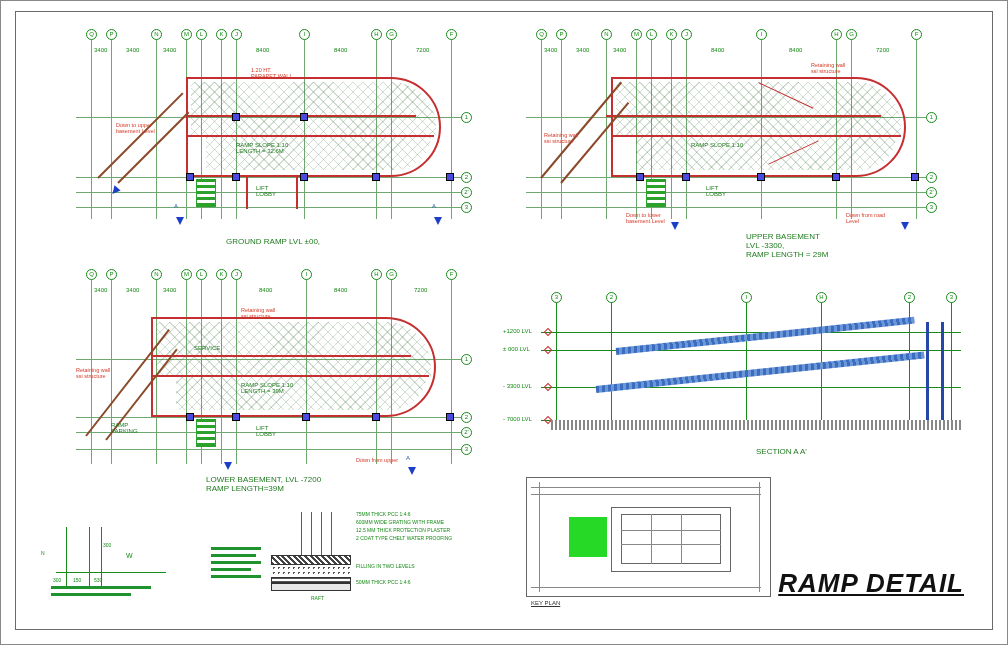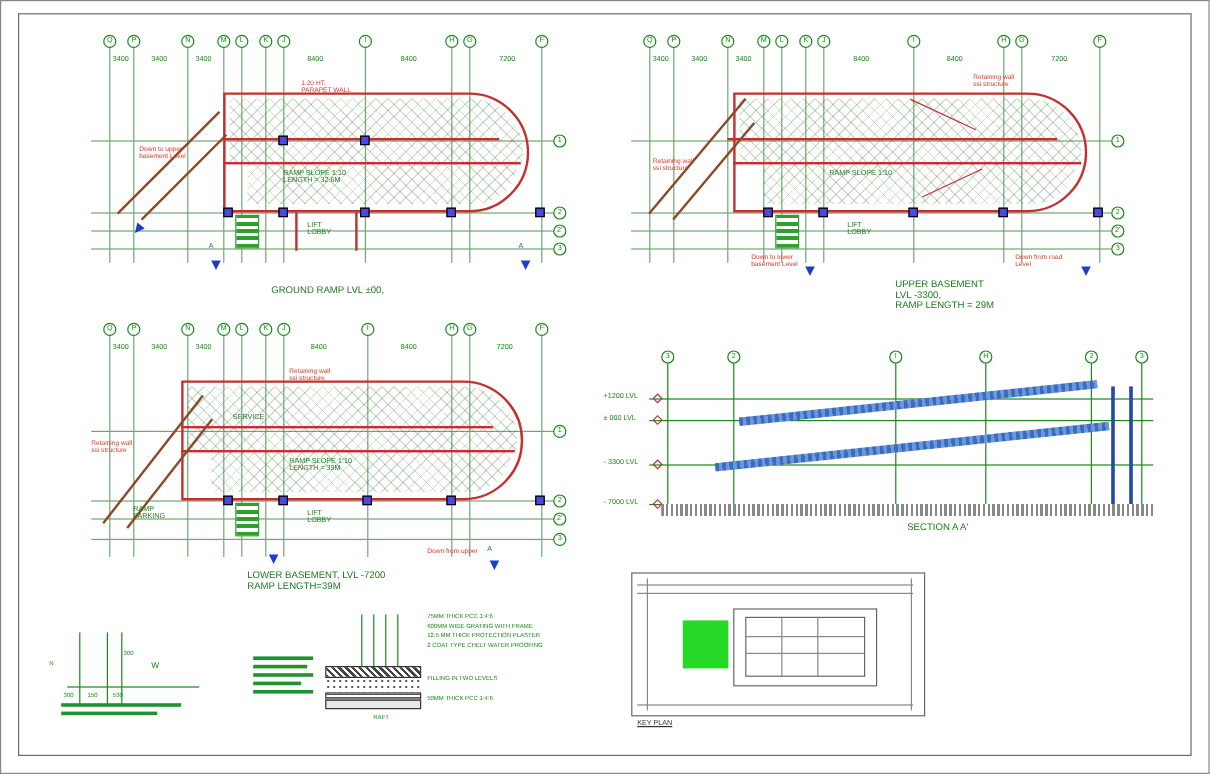--- a/index.html
+++ b/index.html
@@ -409,21 +409,21 @@
     <div style="position:absolute;left:44px;top:92px;width:6px;height:6px;border:1px solid #c62f2f;transform:rotate(45deg);"></div>
     <div style="position:absolute;left:44px;top:125px;width:6px;height:6px;border:1px solid #c62f2f;transform:rotate(45deg);"></div>
 
     <div class="sec-ramp" style="left:115px; top:56px; width:300px; height:7px; transform:rotate(-6deg); background:repeating-linear-gradient(90deg,#3a6cc0 0 3px,#6b96d8 3px 6px);"></div>
     <div class="sec-ramp" style="left:95px; top:94px; width:330px; height:7px; transform:rotate(-6deg); background:repeating-linear-gradient(90deg,#3a6cc0 0 3px,#6b96d8 3px 6px);"></div>
 
     <div class="sec-hatch" style="left:50px; top:128px; width:410px; height:10px;"></div>
 
     <div style="position:absolute;left:425px;top:30px;width:3px;height:98px;background:#2547a8;"></div>
     <div style="position:absolute;left:440px;top:30px;width:3px;height:98px;background:#2547a8;"></div>
-    <div class="title-text" style="left:255px; top:143px;">SECTION A A'</div>
+    <div class="title-text" style="left:255px; top:155px;">SECTION A A'</div>
   </div>
 
   <div class="panel" style="left:25px; top:510px; width:150px; height:90px;">
     <div class="sec-line" style="left:25px; top:5px; width:1px; height:60px;"></div>
     <div class="sec-line" style="left:48px; top:5px; width:1px; height:60px;"></div>
     <div class="sec-line" style="left:60px; top:5px; width:1px; height:60px;"></div>
     <div class="sec-line" style="left:15px; top:50px; width:110px; height:1px;"></div>
     <div class="det-text" style="left:62px; top:20px;">300</div>
     <div class="det-text" style="left:12px; top:55px;">300</div>
     <div class="det-text" style="left:32px; top:55px;">150</div>
@@ -478,14 +478,15 @@
     <div class="kp-box" style="left:100px; top:42px; width:100px; height:50px;"></div>
     <div class="kp-line" style="left:100px; top:58px; width:100px;"></div>
     <div class="kp-line" style="left:100px; top:72px; width:100px;"></div>
     <div class="kp-line-v" style="left:130px; top:42px; height:50px;"></div>
     <div class="kp-line-v" style="left:160px; top:42px; height:50px;"></div>
 
     <div class="kp-fill" style="left:48px; top:45px; width:38px; height:40px;"></div>
     <div class="det-text" style="left:10px; top:128px; font-size:6px; color:#333; text-decoration:underline;">KEY PLAN</div>
   </div>
 
+  <div class="main-title">RAMP DETAIL</div>
 
 </div>
 
 </body></html>

